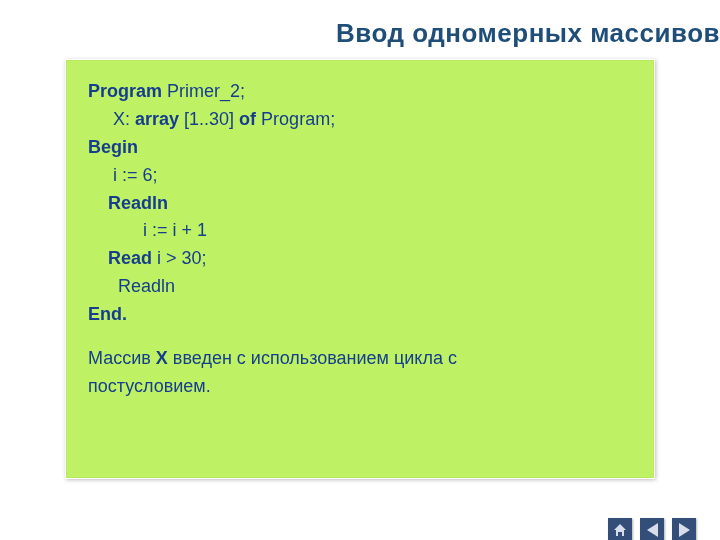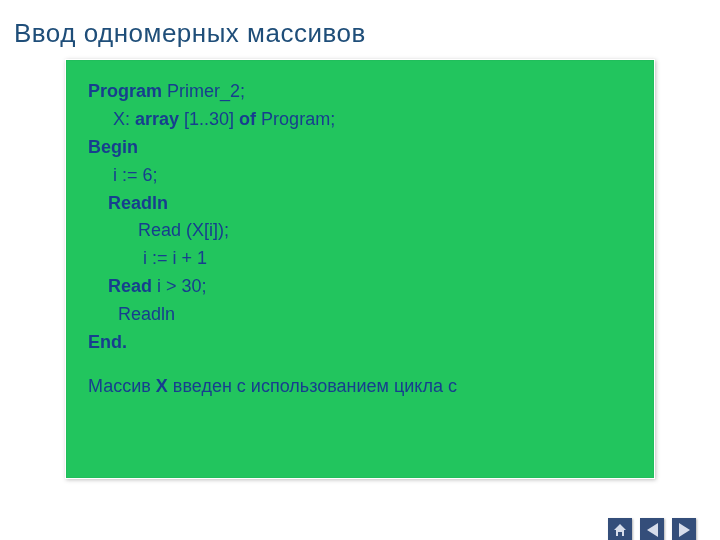--- a/index.html
+++ b/index.html
@@ -1,18 +1,18 @@
 <!DOCTYPE html>
 <html><head>
 <meta charset="utf-8">
 <style>
   html,body{margin:0;padding:0;width:720px;height:540px;background:#fff;font-family:Arial,Helvetica,sans-serif;overflow:hidden}
   .slide{position:relative;width:720px;height:540px;box-sizing:border-box}
-  .title{color:#1F4E79;font-weight:normal;font-size:26px;text-align:left;margin:18px 0 10px 14px;letter-spacing:.5px}
-  .codebox{position:relative;width:590px;min-height:420px;margin:0 auto;background:#22c55e;border:1px solid #fff;box-shadow:inset 0 0 0 1px rgba(0,0,0,.03),1px 1px 4px rgba(0,0,0,.25);padding:18px 22px 22px 22px;box-sizing:border-box;color:#173E8E;font-size:18px;line-height:1.55}
+  .title{color:#1F4E79;font-weight:bold;font-size:26px;text-align:right;margin:18px 0 10px 14px;letter-spacing:.5px}
+  .codebox{position:relative;width:590px;min-height:420px;margin:0 auto;background:#bef264;border:1px solid #fff;box-shadow:inset 0 0 0 1px rgba(0,0,0,.03),1px 1px 4px rgba(0,0,0,.25);padding:18px 22px 22px 22px;box-sizing:border-box;color:#173E8E;font-size:18px;line-height:1.55}
   .codebox p{margin:0}
   .kw{font-weight:bold}
   .note{margin-top:16px}
   .navbtns{position:absolute;right:24px;bottom:16px;display:flex;gap:8px;align-items:center}
   .navbtn{width:24px;height:24px;background:#344E7A;display:flex;align-items:center;justify-content:center;box-shadow:1px 1px 2px rgba(0,0,0,.3)}
   .arrow-left{width:0;height:0;border-top:7px solid transparent;border-bottom:7px solid transparent;border-right:11px solid #D7DDEA}
   .arrow-right{width:0;height:0;border-top:7px solid transparent;border-bottom:7px solid transparent;border-left:11px solid #D7DDEA}
   .home-icon svg{display:block}
 </style>
 </head>
@@ -20,28 +20,28 @@
 
 <div class="slide">
   <div class="title">Ввод одномерных массивов</div>
 
   <div class="codebox">
     <p><span class="kw">Program</span><span> Primer_2;</span></p>
     <p style="white-space:pre"><span>     X: </span><span class="kw">array</span><span> [1..30] </span><span class="kw">of</span><span> Program;</span></p>
     <p><span class="kw">Begin</span></p>
     <p style="white-space:pre">     i := 6;</p>
     <p style="white-space:pre"><span class="kw">    Readln</span></p>
-    <p style="white-space:pre">          Read (X[i]);</p>
     <p style="white-space:pre">           i := i + 1</p>
     <p style="white-space:pre"><span class="kw">    Read</span><span> i &gt; 30;</span></p>
     <p style="white-space:pre">      Readln</p>
     <p><span class="kw">End.</span></p>
 
     <div class="note">
       <span>Массив </span><span class="kw">X</span><span> введен с использованием цикла с </span><br>
+      <span>постусловием.</span>
     </div>
   </div>
 
   <div class="navbtns">
     <div class="navbtn home-icon">
       <svg width="16" height="16" viewBox="0 0 16 16">
           <path d="M8 2 L14 8 L12 8 L12 14 L10 14 L10 10 L6 10 L6 14 L4 14 L4 8 L2 8 Z" fill="#D7DDEA"></path>
         </svg>
     </div>
     <div class="navbtn">

